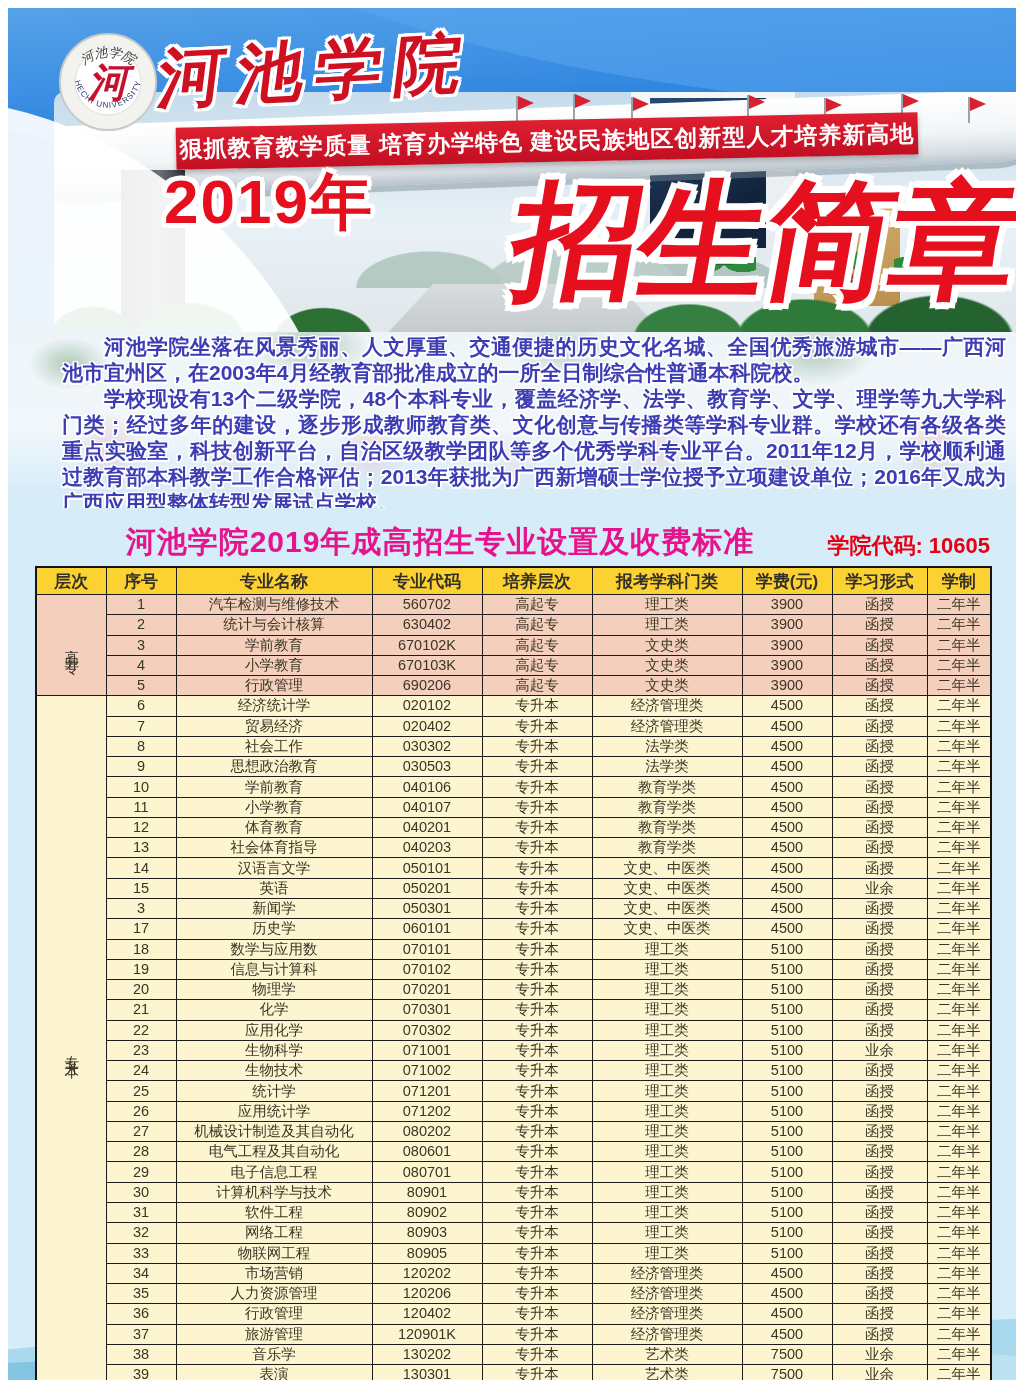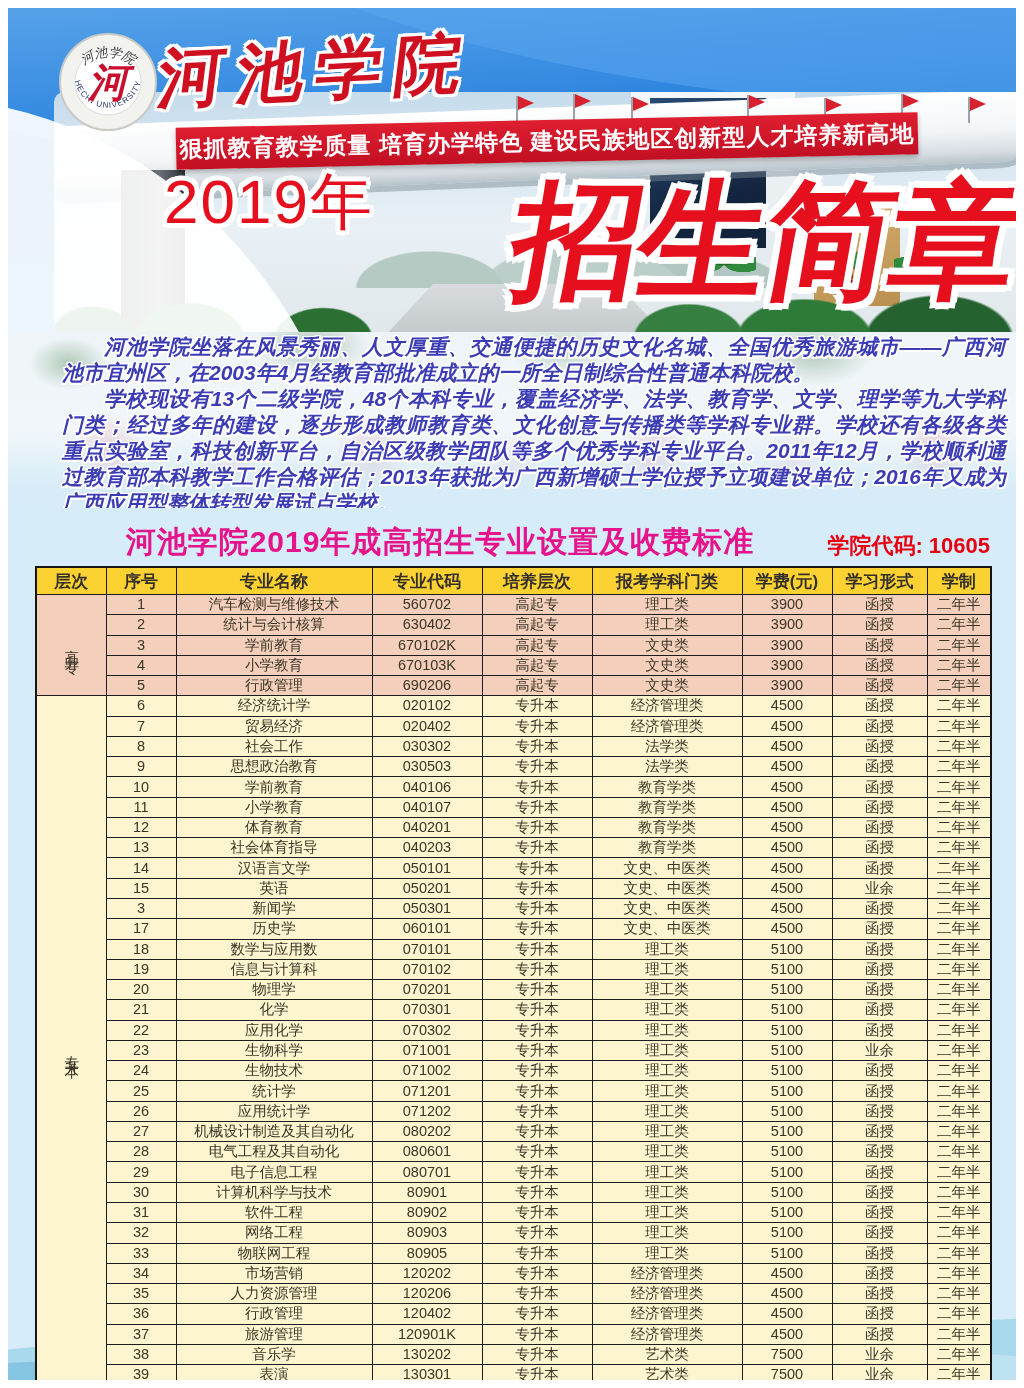--- a/index.html
+++ b/index.html
@@ -60,21 +60,21 @@
   .red-banner span{color:#fff;font-weight:bold;font-size:23px;letter-spacing:1px;white-space:nowrap;}
   
   .logo{position:absolute;left:50px;top:24px;width:100px;height:100px;z-index:6;}
   
   .brand{position:absolute;left:152px;top:18px;z-index:6;font-family:"DejaVu Serif",serif;
         font-weight:bold;font-size:66px;color:#cf1020;letter-spacing:12px;
         transform:skewX(-10deg) rotate(-3deg);
         text-shadow:-3px -3px 0 #fff,3px -3px 0 #fff,-3px 3px 0 #fff,3px 3px 0 #fff,
                     0 -3px 0 #fff,0 3px 0 #fff,-3px 0 0 #fff,3px 0 0 #fff;}
   
-  .ow{color:#e60f1e;font-weight:400;
+  .ow{color:#e60f1e;font-weight:700;
       text-shadow:-4px -4px 0 #fff,4px -4px 0 #fff,-4px 4px 0 #fff,4px 4px 0 #fff,
                   0 -5px 0 #fff,0 5px 0 #fff,-5px 0 0 #fff,5px 0 0 #fff,
                   -2px -2px 0 #fff,2px -2px 0 #fff,-2px 2px 0 #fff,2px 2px 0 #fff;}
   .t-year{position:absolute;left:96px;top:152px;width:330px;text-align:center;z-index:7;
         font-size:62px;letter-spacing:2px;}
   .t-adult{position:absolute;left:50px;top:222px;width:430px;text-align:center;z-index:7;
         font-size:50px;letter-spacing:1px;}
   .t-main{position:absolute;left:498px;top:148px;width:520px;text-align:center;z-index:7;
         font-size:128px;letter-spacing:-2px;transform:skewX(-10deg);
         color:#e60f1e;font-weight:900;
@@ -97,21 +97,21 @@
           radial-gradient(54px 62px at 92% 70%,rgba(200,55,75,.45),transparent 70%),
           linear-gradient(180deg,#e3edf3,#e8f2f8);}
   .crowd::after{content:"";position:absolute;inset:0;
         background:linear-gradient(180deg,rgba(255,255,255,.38) 0%,rgba(255,255,255,.45) 55%,
                    rgba(214,236,248,.92) 88%,#d6ecf8 100%);}
   
   .intro{position:absolute;left:54px;top:326px;width:944px;z-index:8;
         color:#3c3cb4;font-weight:bold;font-size:21px;line-height:26px;text-align:justify;
         text-shadow:-1.5px -1.5px 0 #fff,1.5px -1.5px 0 #fff,-1.5px 1.5px 0 #fff,1.5px 1.5px 0 #fff,
                     0 -1.5px 0 #fff,0 1.5px 0 #fff,-1.5px 0 0 #fff,1.5px 0 0 #fff;}
-  .intro p{margin:0;text-indent:2em;font-style:italic;}
+  .intro p{margin:0;text-indent:2em;}
   
   .sec-title{position:absolute;left:40px;top:522px;width:800px;text-align:center;z-index:8;
         color:#e6148c;font-weight:900;font-size:30px;letter-spacing:1px;}
   .sec-code{position:absolute;right:34px;top:531px;z-index:8;
         color:#e60012;font-weight:900;font-size:22px;margin-left:44px;}
   .admission-table{position:absolute;left:35px;top:566px;width:955px;z-index:10;
         border-collapse:collapse;table-layout:fixed;border:2px solid #151515;}
   .admission-table th,.admission-table td{border:1px solid #1d1d1d;text-align:center;
         padding:0;overflow:hidden;white-space:nowrap;}
   .admission-table thead th{background:#fcd232;height:26px;font-size:17px;

